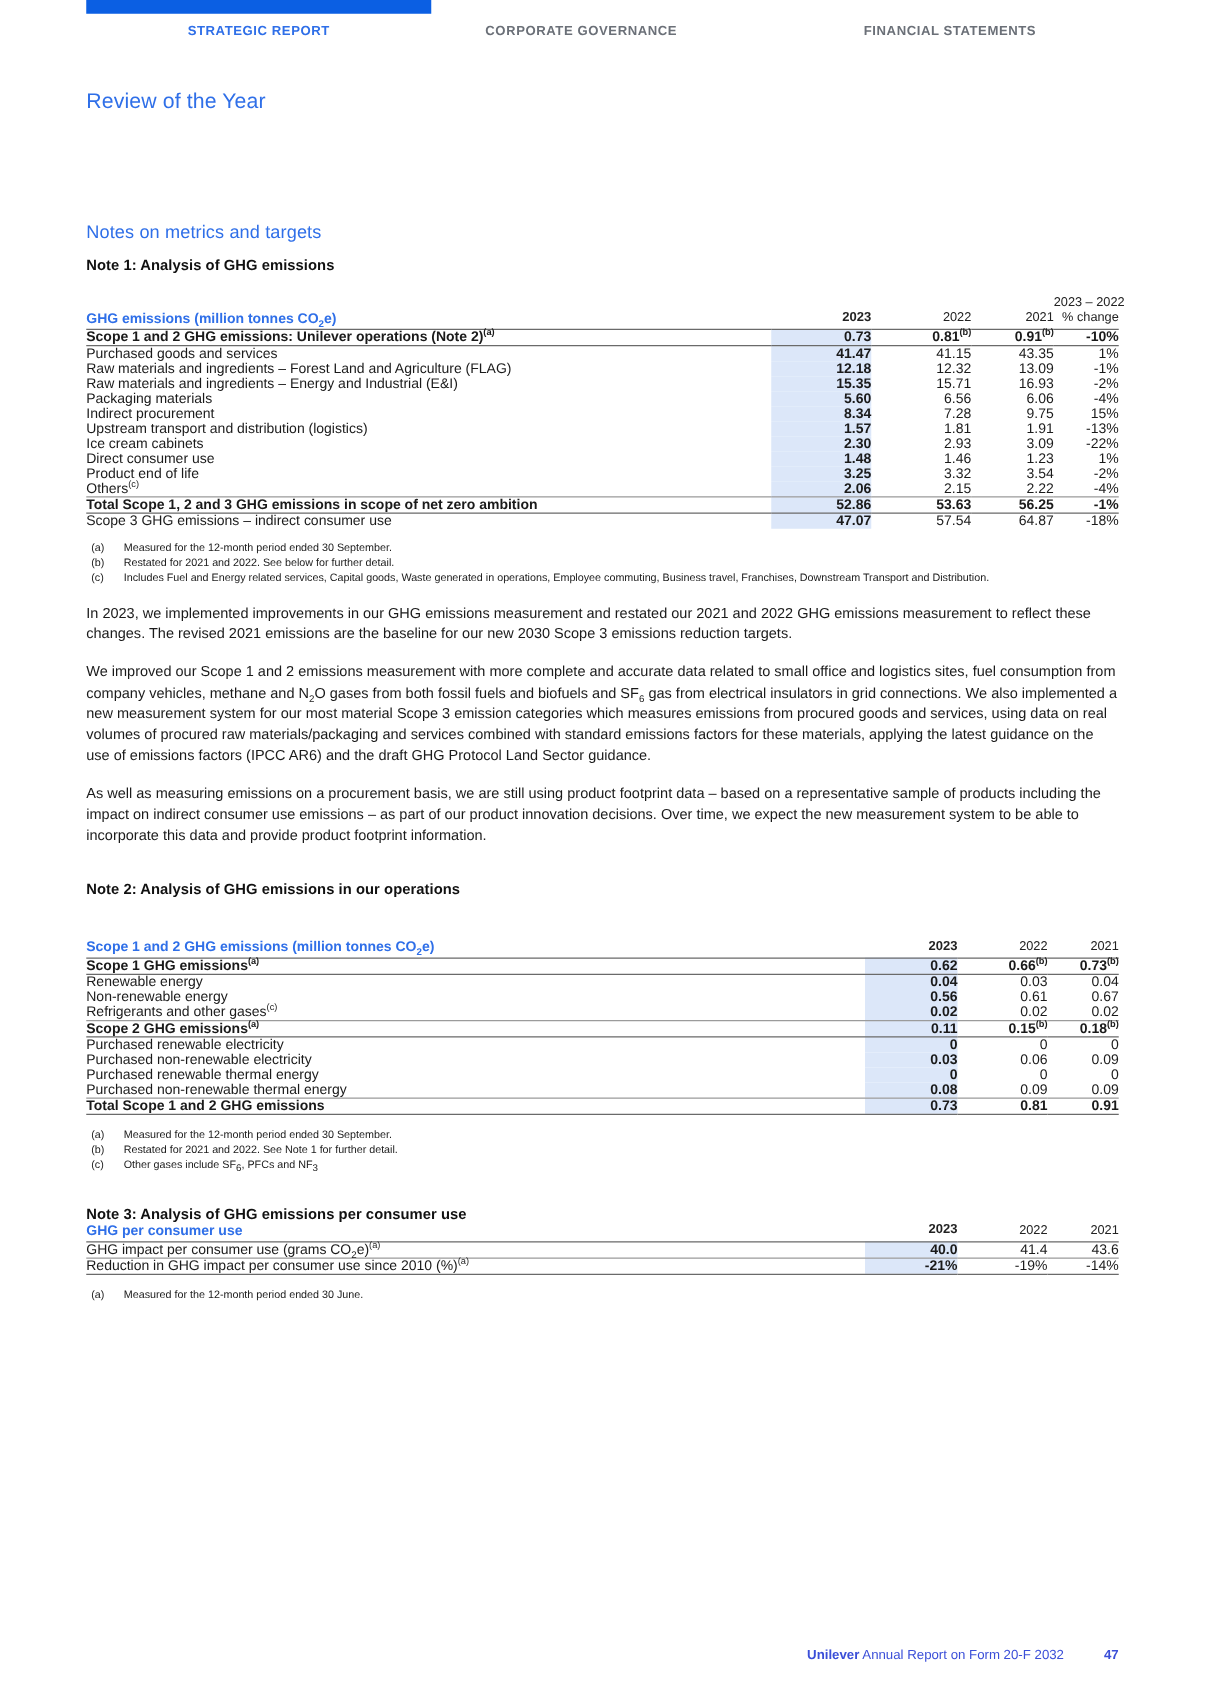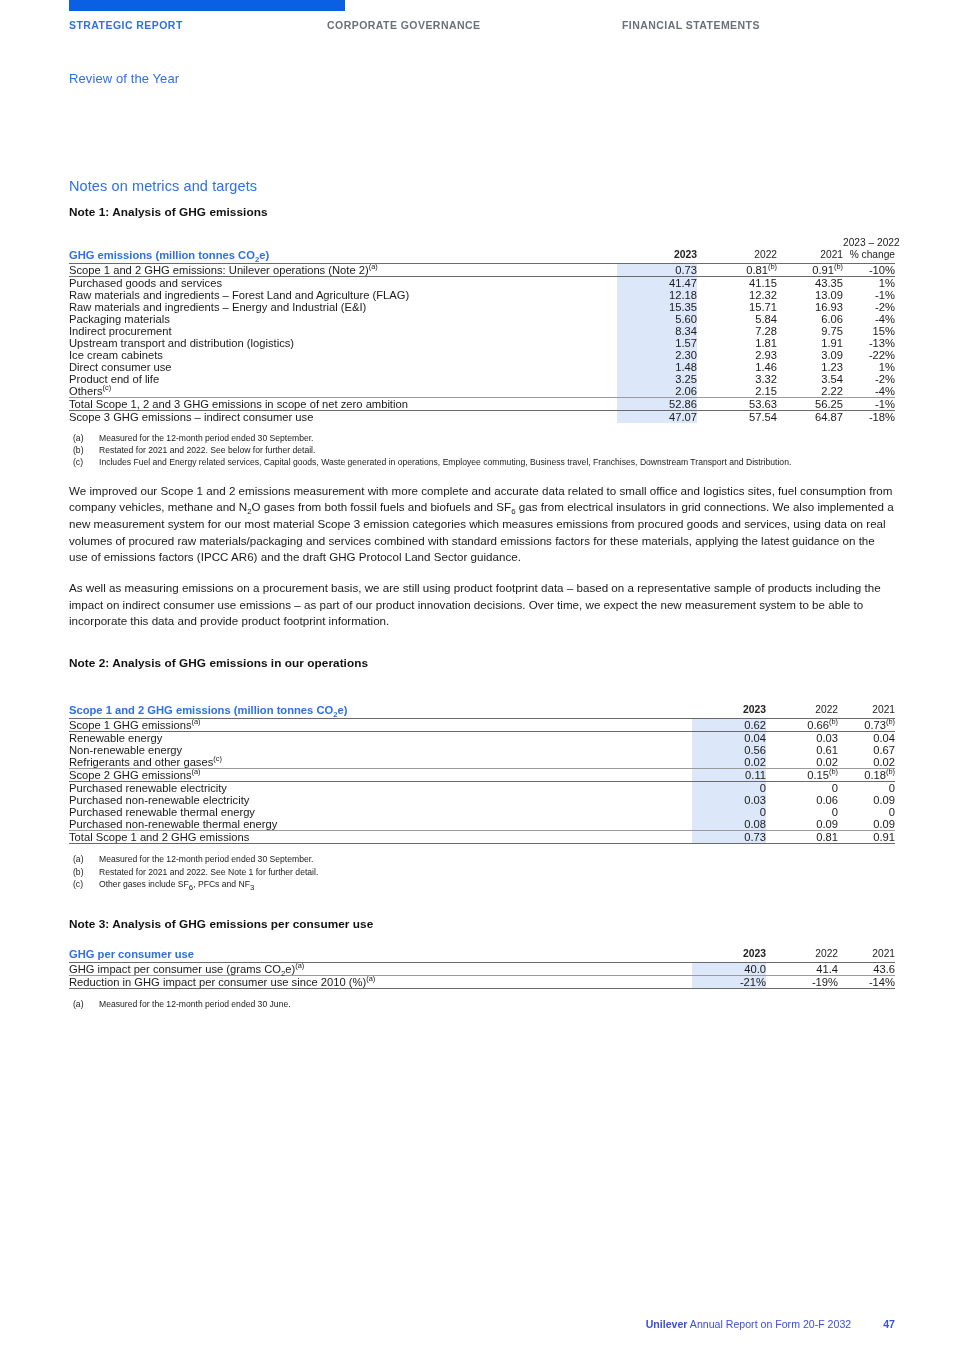--- a/index.html
+++ b/index.html
@@ -19,20 +19,21 @@
   
   .topnav {
     position: absolute;
     left: 0; top: 0;
     width: 968px;
     height: 40px;
   }
   .nav-tab {
     position: absolute;
     top: 0;
+    text-align: center;
   }
   .nav-bar {
     height: 11px;
     width: 100%;
   }
   .nav-bar.active { background: #0b5fe3; }
   .nav-bar.inactive { background: transparent; }
   .nav-label {
     font-size: 10.5px;
     letter-spacing: 0.45px;
@@ -45,21 +46,21 @@
 
   #tab-strategic { left: 69px;  width: 276px; }
   #tab-corporate { left: 327px; width: 276px; }
   #tab-financial { left: 622px; width: 276px; }
 
   
   .review-title {
     position: absolute;
     left: 69px;
     top: 71px;
-    font-size: 13px;
+    font-size: 17px;
     color: #2f6fe8;
     letter-spacing: 0.1px;
   }
 
   
   .content {
     position: absolute;
     left: 69px;
     top: 178px;
     width: 826px;
@@ -96,21 +97,21 @@
     padding: 3.0px 0 3.0px 4px;
     font-weight: 400;
     white-space: nowrap;
   }
   .num {
     text-align: right;
     padding: 3.0px 6px 3.0px 0;
     white-space: nowrap;
   }
   .hl { background: #dce7f9; }
-  .b  { font-weight: 400; }
+  .b  { font-weight: 700; }
   .indent1 { padding-left: 15px; }
 
   .colhead .lbl {
     color: #2f6fe8;
     font-weight: 700;
     font-size: 11.2px;
     padding-bottom: 2px;
   }
   .colhead .num {
     font-weight: 400;
@@ -240,21 +241,21 @@
         <tr>
           <td class="lbl indent1">Raw materials and ingredients – Energy and Industrial (E&amp;I)</td>
           <td class="num hl b">15.35</td>
           <td class="num">15.71</td>
           <td class="num">16.93</td>
           <td class="num">-2%</td>
         </tr>
         <tr>
           <td class="lbl indent1">Packaging materials</td>
           <td class="num hl b">5.60</td>
-          <td class="num">5.84</td>
+          <td class="num">6.56</td>
           <td class="num">6.06</td>
           <td class="num">-4%</td>
         </tr>
         <tr>
           <td class="lbl indent1">Indirect procurement</td>
           <td class="num hl b">8.34</td>
           <td class="num">7.28</td>
           <td class="num">9.75</td>
           <td class="num">15%</td>
         </tr>
@@ -318,20 +319,21 @@
       <div class="fn-row">
         <div class="fn-mark">(b)</div>
         <div class="fn-text">Restated for 2021 and 2022. See below for further detail.</div>
       </div>
       <div class="fn-row">
         <div class="fn-mark">(c)</div>
         <div class="fn-text">Includes Fuel and Energy related services, Capital goods, Waste generated in operations, Employee commuting, Business travel, Franchises, Downstream Transport and Distribution.</div>
       </div>
     </div>
 
+  <p class="body">In 2023, we implemented improvements in our GHG emissions measurement and restated our 2021 and 2022 GHG emissions measurement to reflect these changes. The revised 2021 emissions are the baseline for our new 2030 Scope 3 emissions reduction targets.</p>
 
   <p class="body">
     <span>We improved our Scope 1 and 2 emissions measurement with more complete and accurate data related to small office and logistics sites, fuel consumption from company vehicles, methane and N</span><sub>2</sub><span>O gases from both fossil fuels and biofuels and SF</span><sub>6</sub><span> gas from electrical insulators in grid connections. We also implemented a new measurement system for our most material Scope 3 emission categories which measures emissions from procured goods and services, using data on real volumes of procured raw materials/packaging and services combined with standard emissions factors for these materials, applying the latest guidance on the use of emissions factors (IPCC AR6) and the draft GHG Protocol Land Sector guidance.</span>
   </p>
 
   <p class="body">As well as measuring emissions on a procurement basis, we are still using product footprint data – based on a representative sample of products including the impact on indirect consumer use emissions – as part of our product innovation decisions. Over time, we expect the new measurement system to be able to incorporate this data and provide product footprint information.</p>
 
   <h3 class="note-head" style="margin-top:26px">Note 2: Analysis of GHG emissions in our operations</h3>
 
   <table class="ghg" id="table2" style="margin-top:34px">
@@ -425,21 +427,21 @@
         <div class="fn-text">Restated for 2021 and 2022. See Note 1 for further detail.</div>
       </div>
       <div class="fn-row">
         <div class="fn-mark">(c)</div>
         <div class="fn-text">Other gases include SF<sub>6</sub>, PFCs and NF<sub>3</sub></div>
       </div>
     </div>
 
   <h3 class="note-head" style="margin-top:27px">Note 3: Analysis of GHG emissions per consumer use</h3>
 
-  <table class="ghg" id="table3" style="margin-top:17px">
+  <table class="ghg" id="table3" style="">
     <colgroup>
       <col style="width:623px">
       <col style="width:74px">
       <col style="width:72px">
       <col style="width:57px">
     </colgroup>
     <thead>
       <tr class="colhead">
         <td class="lbl">GHG per consumer use</td>
         <td class="num y23">2023</td>

